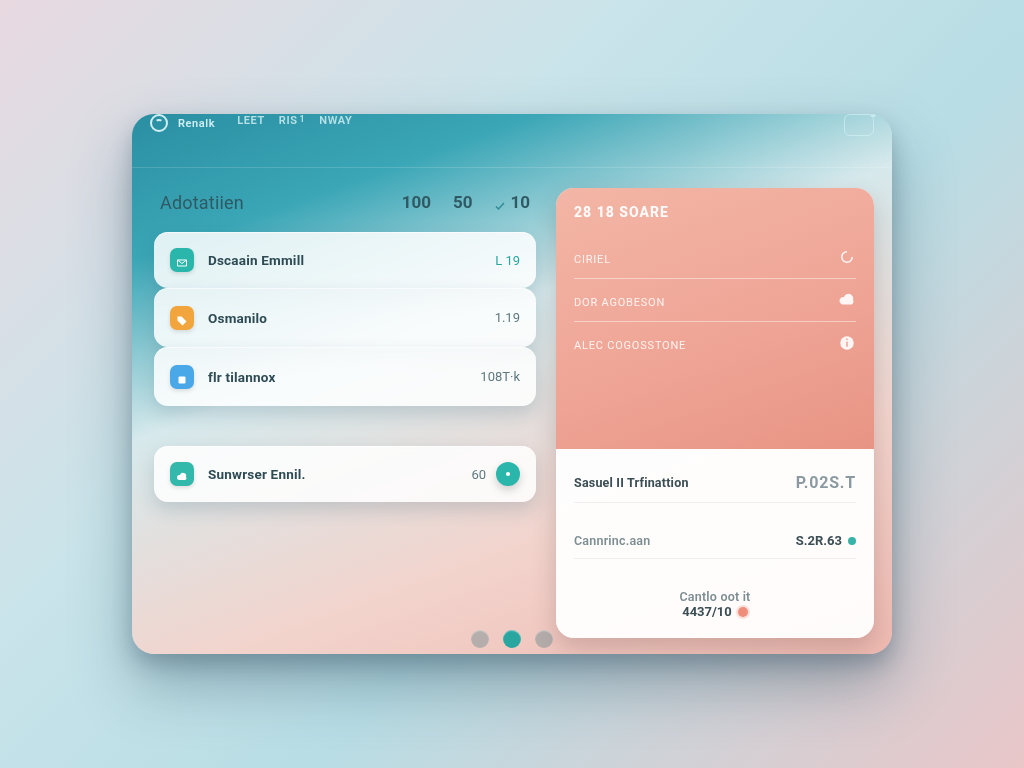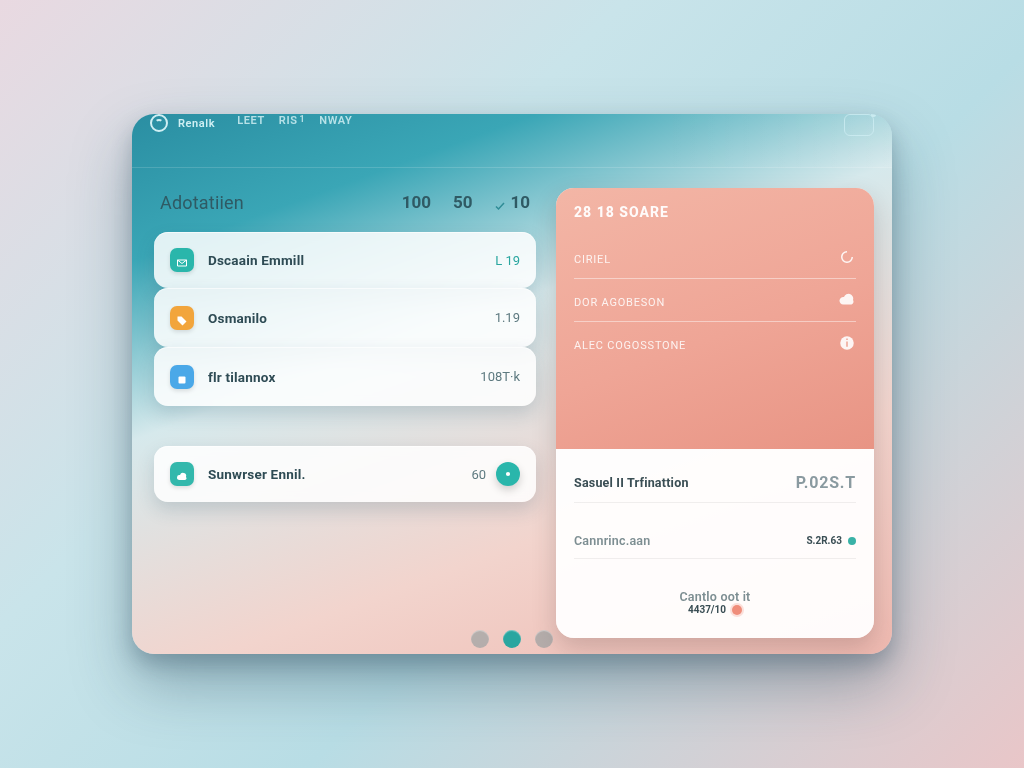--- a/index.html
+++ b/index.html
@@ -154,21 +154,21 @@
     display:flex; flex-direction:column; gap:20px;
   }
   .brow {
     display:flex; align-items:center; justify-content:space-between;
     padding: 10px 0;
     border-bottom: 1px solid rgba(0,0,0,.06);
   }
   .brow:last-child { border-bottom:none;flex-direction:column; }
   .brow .lbl { font-size:12.5px; font-weight:700; color:#3a4e54; letter-spacing:.2px;}
   .brow .lbl.mut { color:#7d8e92; font-weight:600;}
-  .brow .val { font-size:10px; font-weight:700; color:#3a4e54; display:flex; align-items:center; gap:6px;}
+  .brow .val { font-size:13px; font-weight:700; color:#3a4e54; display:flex; align-items:center; gap:6px;}
   .brow .val.mut { color:#8a9aa0; letter-spacing:.8px; font-size:16px;}
   .dot-coral { width:10px; height:10px; border-radius:50%; background:#ef8d7b; box-shadow:0 0 0 2px rgba(239,141,123,.25);}
   .dot-teal-sm { width:8px; height:8px; border-radius:50%; background:#39b2a7;}
 
   
   .dock {
     position:absolute; left:50%; bottom:6px; transform:translateX(-50%);
     display:flex; gap:14px;
   }
   .dock .d {

